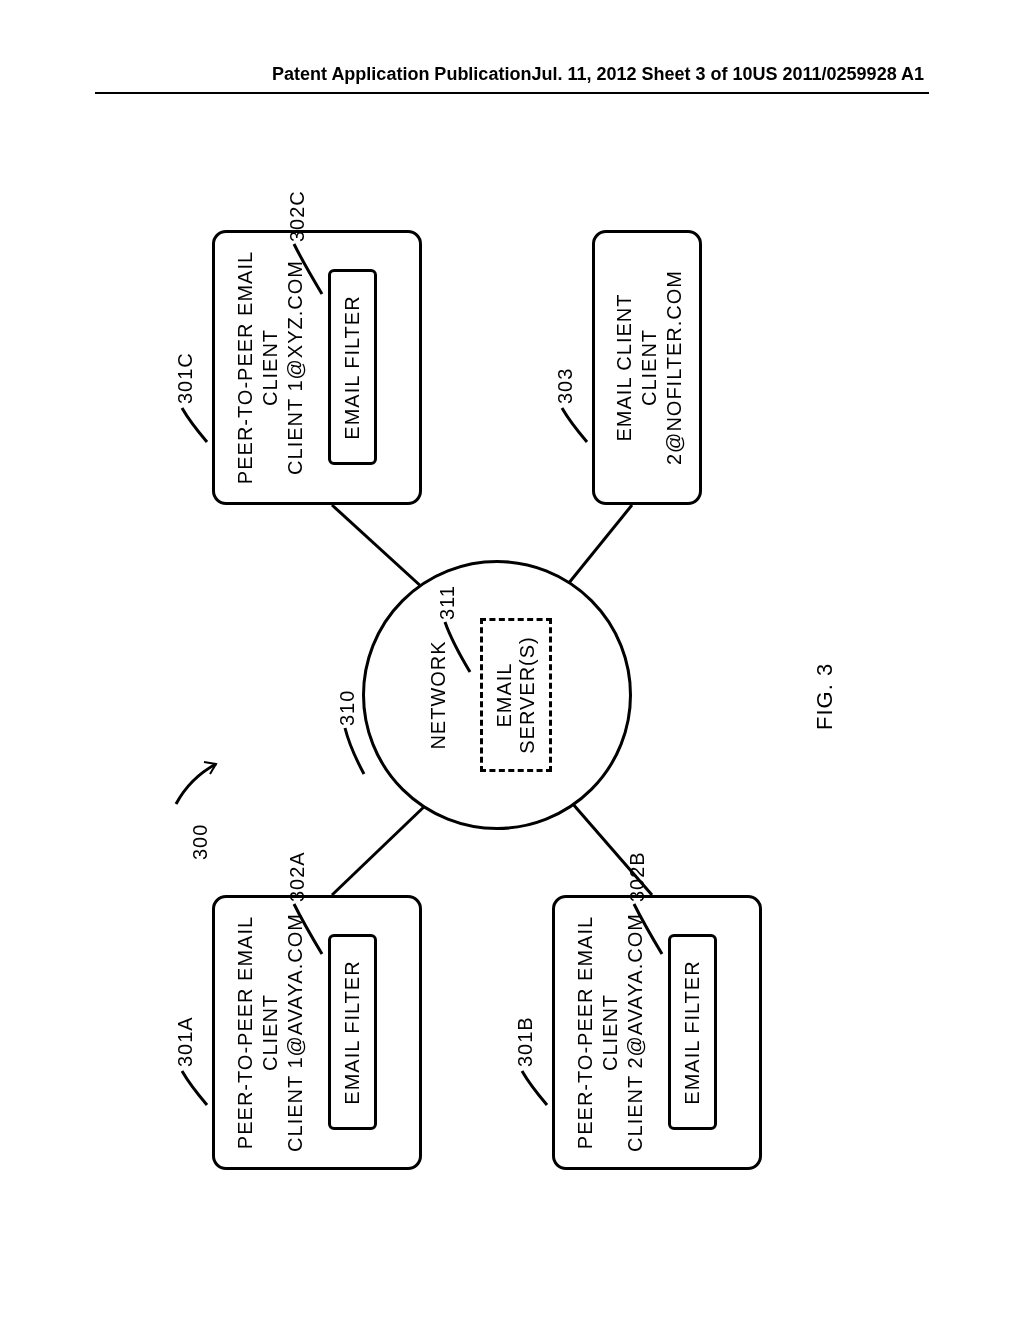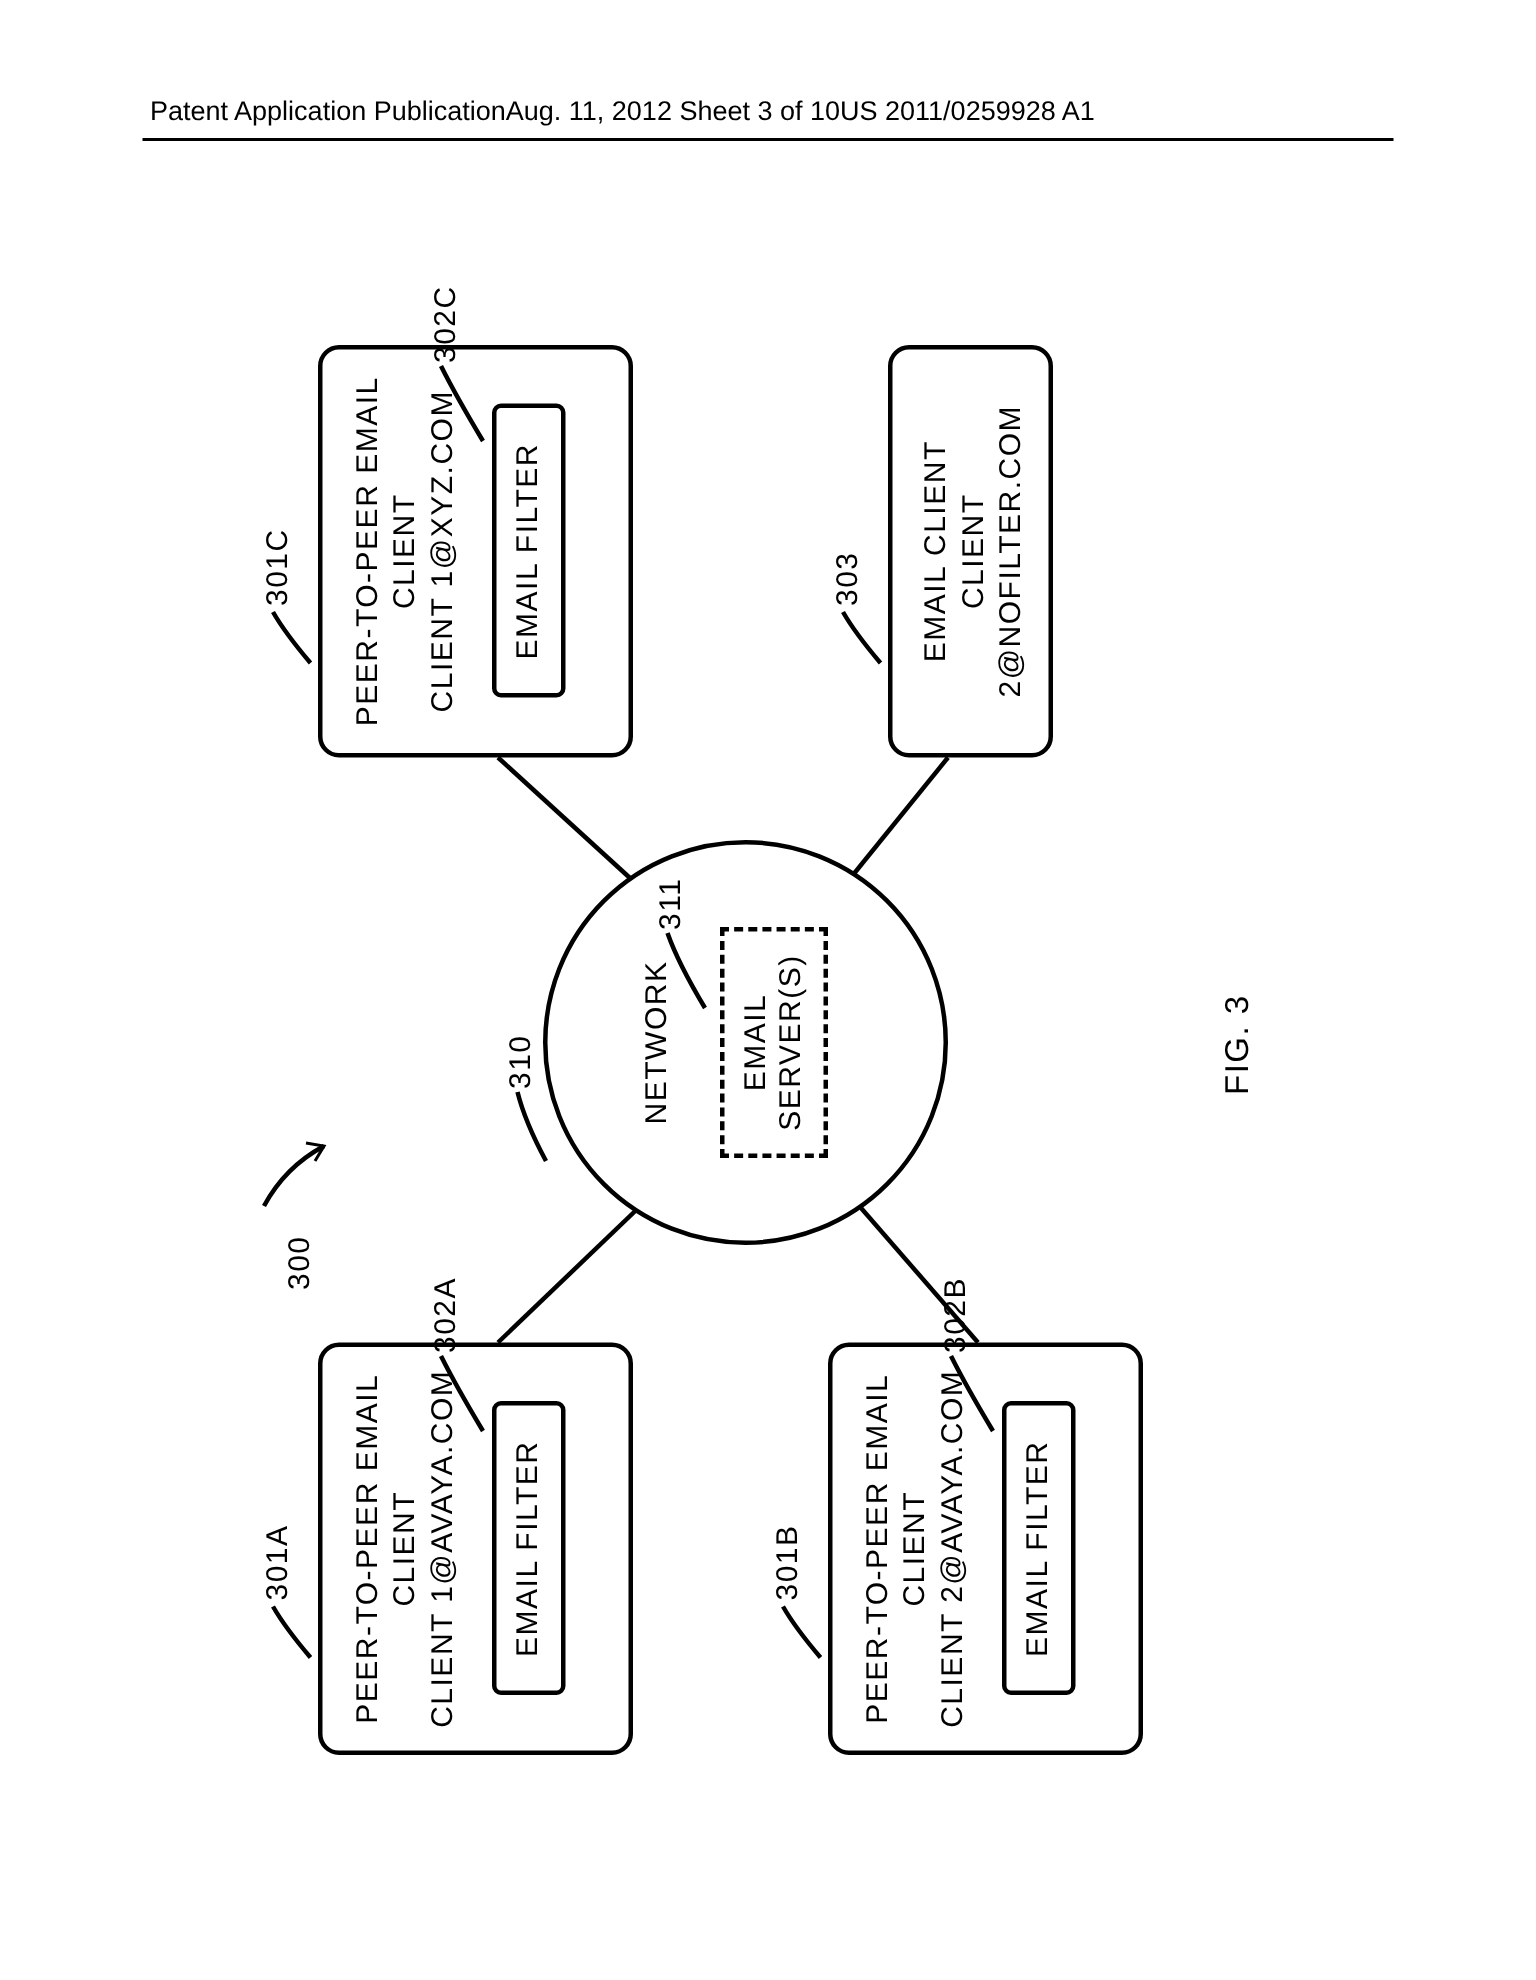--- a/index.html
+++ b/index.html
@@ -15,22 +15,22 @@
     position: relative;
     width: 1024px;
     height: 1320px;
   }
   .header-row {
     position: absolute;
     top: 64px;
     left: 100px;
     right: 100px;
     display: flex;
-    justify-content: flex-start;
-    font-weight: normal;
+    justify-content: flex-end;
+    font-weight: bold;
     font-size: 18px;
   }
   .header-row .center { text-align: center; }
   .header-rule {
     position: absolute;
     left: 95px;
     right: 95px;
     top: 92px;
     border-top: 2px solid #000;
   }
@@ -118,21 +118,21 @@
     letter-spacing: 1px;
   }
 </style>
 </head>
 <body>
 
 <div class="page">
 
   <div class="header-row">
     <span>Patent Application Publication</span>
-    <span class="center">Aug. 11, 2012  Sheet 3 of 10</span>
+    <span class="center">Jul. 11, 2012  Sheet 3 of 10</span>
     <span>US 2011/0259928 A1</span>
   </div>
   <div class="header-rule"></div>
 
   <div class="figwrap">
     <div class="stage">
 
       <svg class="connectors">
         <line x1="305" y1="180" x2="420" y2="300" stroke="#000" stroke-width="3"></line>
         <line x1="305" y1="500" x2="420" y2="400" stroke="#000" stroke-width="3"></line>

